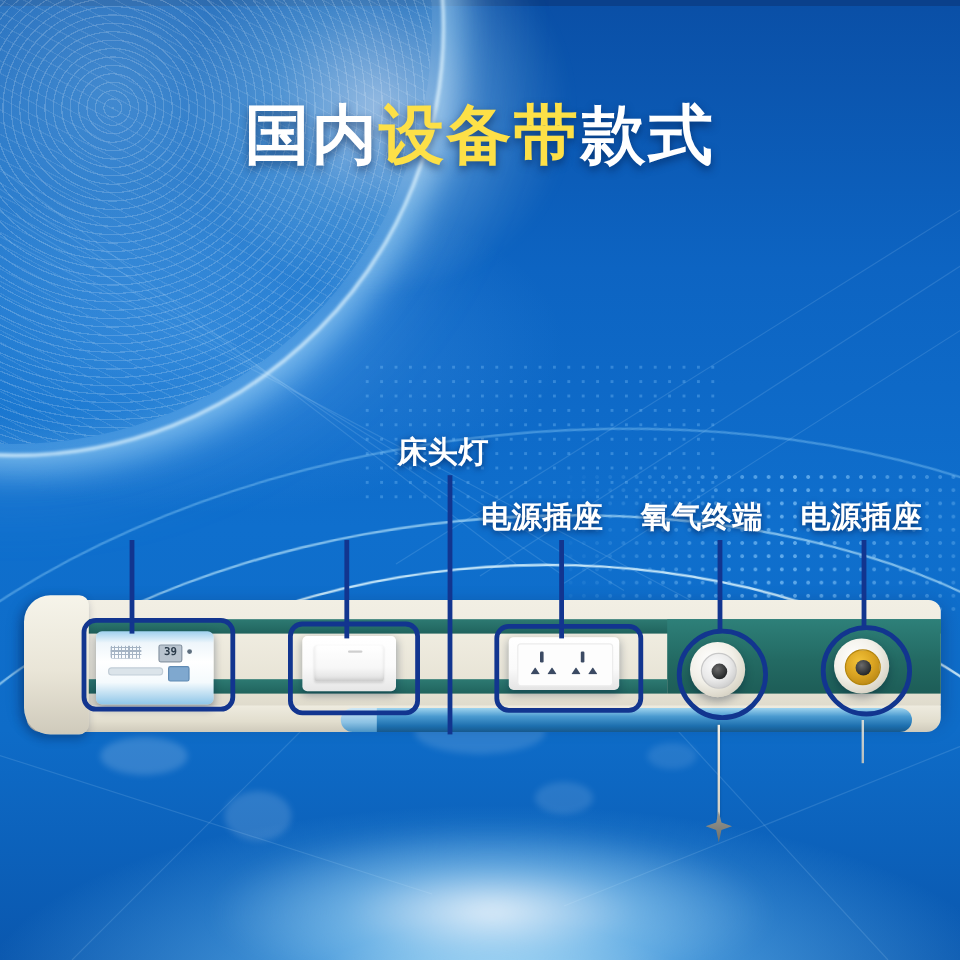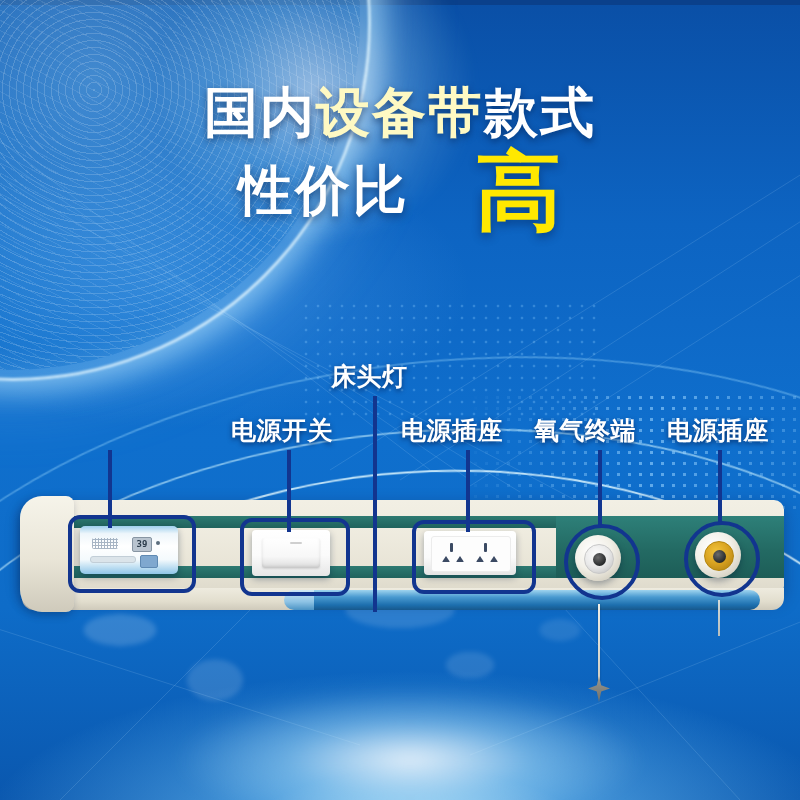--- a/index.html
+++ b/index.html
@@ -89,21 +89,21 @@
   }
 
   
   .headline{position:absolute;left:0;top:86px;width:800px;text-align:center;z-index:6;}
   .hl1{
     font-size:54px;font-weight:bold;letter-spacing:2px;line-height:1;
     font-family:"DejaVu Sans","Liberation Sans",sans-serif;
     text-shadow:0 3px 7px rgba(0,25,70,.55);
   }
   .hl1 .w{color:#ffffff;}
-  .hl1 .y{color:#fef9c3;}
+  .hl1 .y{color:#fde047;}
   .hl2row{
     position:absolute;left:0;top:148px;width:800px;z-index:6;
     display:flex;align-items:center;justify-content:center;gap:66px;
   }
   .hl2{
     font-size:54px;font-weight:bold;color:#ffffff;letter-spacing:3px;line-height:1;
     font-family:"DejaVu Sans","Liberation Sans",sans-serif;
     text-shadow:0 3px 8px rgba(0,25,70,.55);
   }
   .hl-big{
@@ -160,21 +160,21 @@
     position:absolute;left:276px;top:90px;width:462px;height:20px;border-radius:10px;
     background:linear-gradient(180deg,#9fd4ef 0%,#4a9ad0 35%,#1d6fae 75%,#17588c 100%);
   }
   .lip-blue-cap{
     position:absolute;left:262px;top:90px;width:30px;height:20px;border-radius:10px 0 0 10px;
     background:linear-gradient(180deg,#cfe8f6 0%,#8cc2e4 60%,#4b93c4 100%);
   }
 
   
   .intercom{
-    position:absolute;left:80px;top:526px;width:98px;height:48px;border-radius:5px;z-index:5;
+    position:absolute;left:80px;top:526px;width:98px;height:61px;border-radius:5px;z-index:5;
     background:linear-gradient(180deg,#9fd0ee 0%,#eef6fb 16%,#ffffff 42%,#f4fafd 70%,#8fc6e8 100%);
     box-shadow:0 3px 7px rgba(0,25,60,.38);
   }
   .ic-grille{
     position:absolute;left:12px;top:12px;width:26px;height:11px;
     background-image:repeating-linear-gradient(0deg,#7b8fa6 0 1px,transparent 1px 3px),
                      repeating-linear-gradient(90deg,#7b8fa6 0 1px,transparent 1px 3px);
     opacity:.65;border-radius:2px;
   }
   .ic-display{
@@ -271,26 +271,21 @@
   <div class="arcglow"></div>
   <div class="worldmap"></div>
   <div class="dots2"></div>
   <div class="dots"></div>
 
   <div class="headline">
     <div class="hl1">
       <span class="w">国内</span><span class="y">设备带</span><span class="w">款式</span>
     </div>
   </div>
-  <div class="hl2row">
-    <span class="hl2">性价比</span>
-    <span class="hl-big">高</span>
-  </div>
-
-  <div class="label" style="left:231px;top:414px;">电源开关</div>
+
   <div class="label" style="left:331px;top:360px;">床头灯</div>
   <div class="label" style="left:401px;top:414px;">电源插座</div>
   <div class="label" style="left:534px;top:414px;">氧气终端</div>
   <div class="label" style="left:667px;top:414px;">电源插座</div>
 
   <div class="lead lead-v" style="left:108px;top:450px;height:78px;"></div>
   <div class="lead lead-v" style="left:287px;top:450px;height:82px;"></div>
   <div class="lead lead-v" style="left:373px;top:396px;height:216px;"></div>
   <div class="lead lead-v" style="left:466px;top:450px;height:82px;"></div>
   <div class="lead lead-v" style="left:598px;top:450px;height:76px;"></div>

